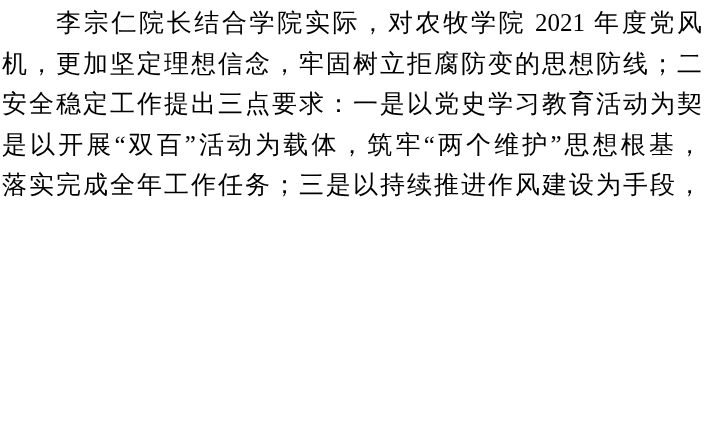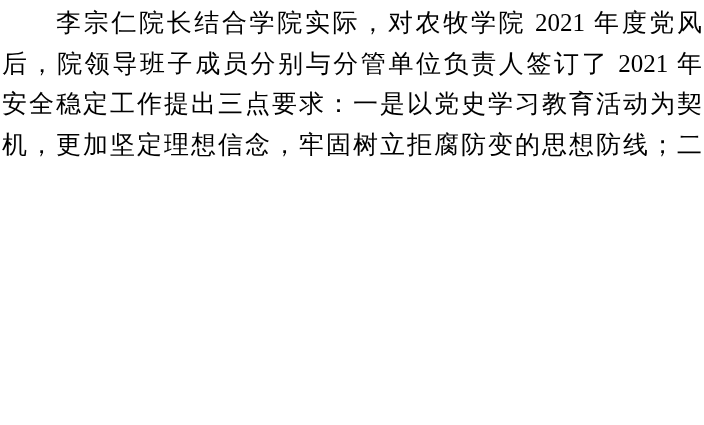--- a/index.html
+++ b/index.html
@@ -56,21 +56,22 @@
     padding-left: 3px;
   }
 </style>
 </head>
 <body>
 
 <div class="page">
 
   <div class="paragraph">
     <div class="line indent"><span class="seg">李宗仁院长结合学院实际，对农牧学院 2021 年度党风</span></div>
-    <div class="line"><span class="seg">后，院领导班子成员分别与分管单位负责人签订了 2021 年</span></div>
   </div>
 
   <div class="paragraph">
+    <div class="line"><span class="seg">机，更加坚定理想信念，牢固树立拒腐防变的思想防线；二</span></div>
     <div class="line"><span class="seg">安全稳定工作提出三点要求：一是以党史学习教育活动为契</span></div>
-    <div class="line"><span class="seg">机，更加坚定理想信念，牢固树立拒腐防变的思想防线；二</span></div>
+    <div class="line"><span class="seg">是以开展“双百”活动为载体，筑牢“两个维护”思想根基，</span></div>
+    <div class="line"><span class="seg">落实完成全年工作任务；三是以持续推进作风建设为手段，</span></div>
   </div>
 
 </div>
 
 </body></html>

